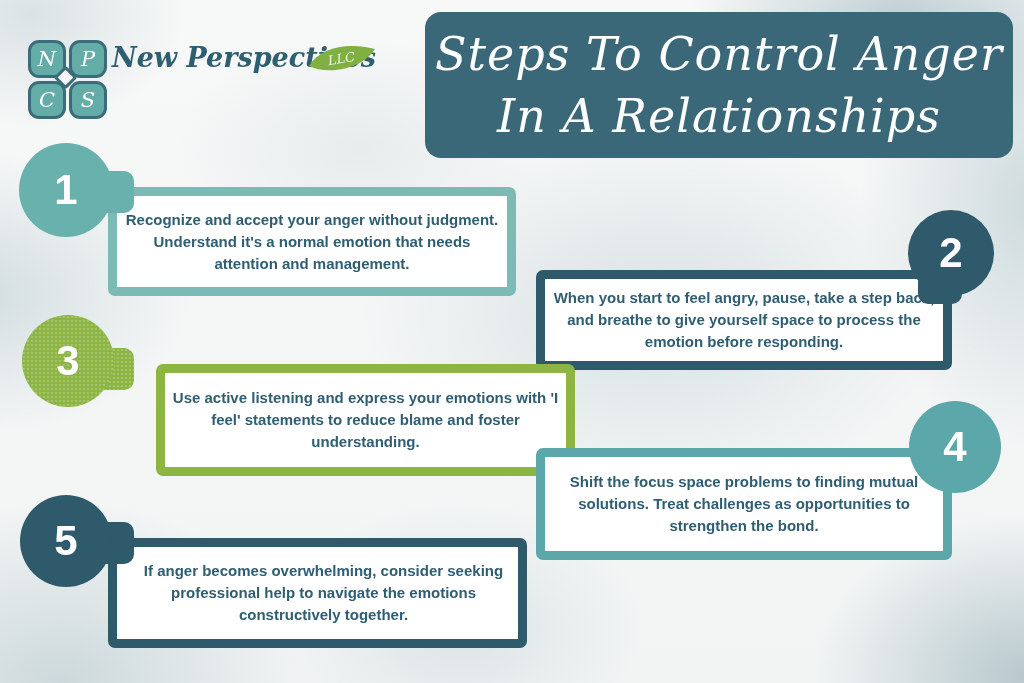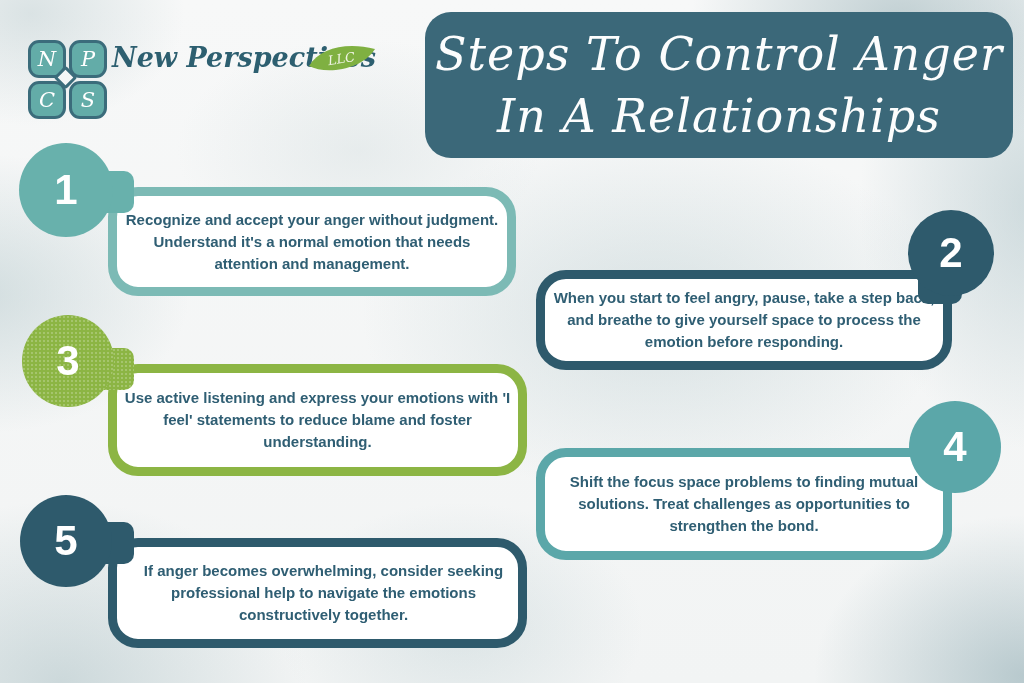--- a/index.html
+++ b/index.html
@@ -24,38 +24,38 @@
   .logo-cell{box-sizing:border-box;background:#63aca8;border:3px solid #3b6c7b;border-radius:11px;
     display:flex;align-items:center;justify-content:center;
     color:#fff;font:italic 21px "DejaVu Serif",serif;}
   .logo-diamond{position:absolute;left:57px;top:69px;width:17px;height:17px;box-sizing:border-box;
     background:#f4f6f6;border:3px solid #3b6c7b;border-radius:3px;transform:rotate(45deg);}
   .logo-name{position:absolute;left:112px;top:40px;width:320px;
     color:#2d5f70;font:italic 700 27px "DejaVu Serif",serif;line-height:35px;white-space:nowrap;}
   .llc-leaf{position:absolute;left:306px;top:42px;}
   
   .title-banner{position:absolute;left:425px;top:12px;width:588px;height:146px;
-    background:#3b6879;border-radius:26px;
+    background:#3b6879;border-radius:16px;
     display:flex;flex-direction:column;align-items:center;justify-content:center;
     color:#fcfdfd;font:italic 46px "DejaVu Serif",serif;letter-spacing:1px;line-height:62px;text-align:center;}
   
-  .card{position:absolute;box-sizing:border-box;background:#fff;border-radius:30px;
+  .card{position:absolute;box-sizing:border-box;background:#fff;border-radius:7px;
     display:flex;align-items:center;justify-content:center;padding:0 4px;}
   .card p{margin:0;color:#2f5e73;font-weight:700;font-size:15px;line-height:22px;text-align:center;}
   .circle{position:absolute;border-radius:50%;display:flex;align-items:center;justify-content:center;
     color:#fff;font-weight:700;font-size:42px;z-index:3;}
   .tab{position:absolute;z-index:2;border-radius:10px;}
   .teal-fill{background:#68b1ac;}
   .teal2-fill{background:#5ba7a9;}
   .dark-fill{background:#2e5a6c;}
   .green-fill{background:#8cb544;background-image:radial-gradient(rgba(255,255,255,.22) 1px, transparent 1.4px);background-size:4px 4px;}
   .b-teal{border:9px solid #7cbab5;}
   .b-teal2{border:9px solid #5ba7a9;}
   .b-dark{border:9px solid #2e5a6c;}
-  .b-green{border:9px solid #8cb544;}
+  .b-green{border:9px solid #8cb544;margin-left:48px;}
   
   .c1{left:19px;top:143px;width:94px;height:94px;}
   .t1{left:92px;top:171px;width:42px;height:42px;}
   .k1{left:108px;top:187px;width:408px;height:109px;}
   .c2{left:908px;top:210px;width:86px;height:86px;}
   .t2{left:918px;top:256px;width:44px;height:48px;}
   .k2{left:536px;top:270px;width:416px;height:100px;}
   .c3{left:22px;top:315px;width:92px;height:92px;}
   .t3{left:92px;top:348px;width:42px;height:42px;}
   .k3{left:108px;top:364px;width:419px;height:112px;}

